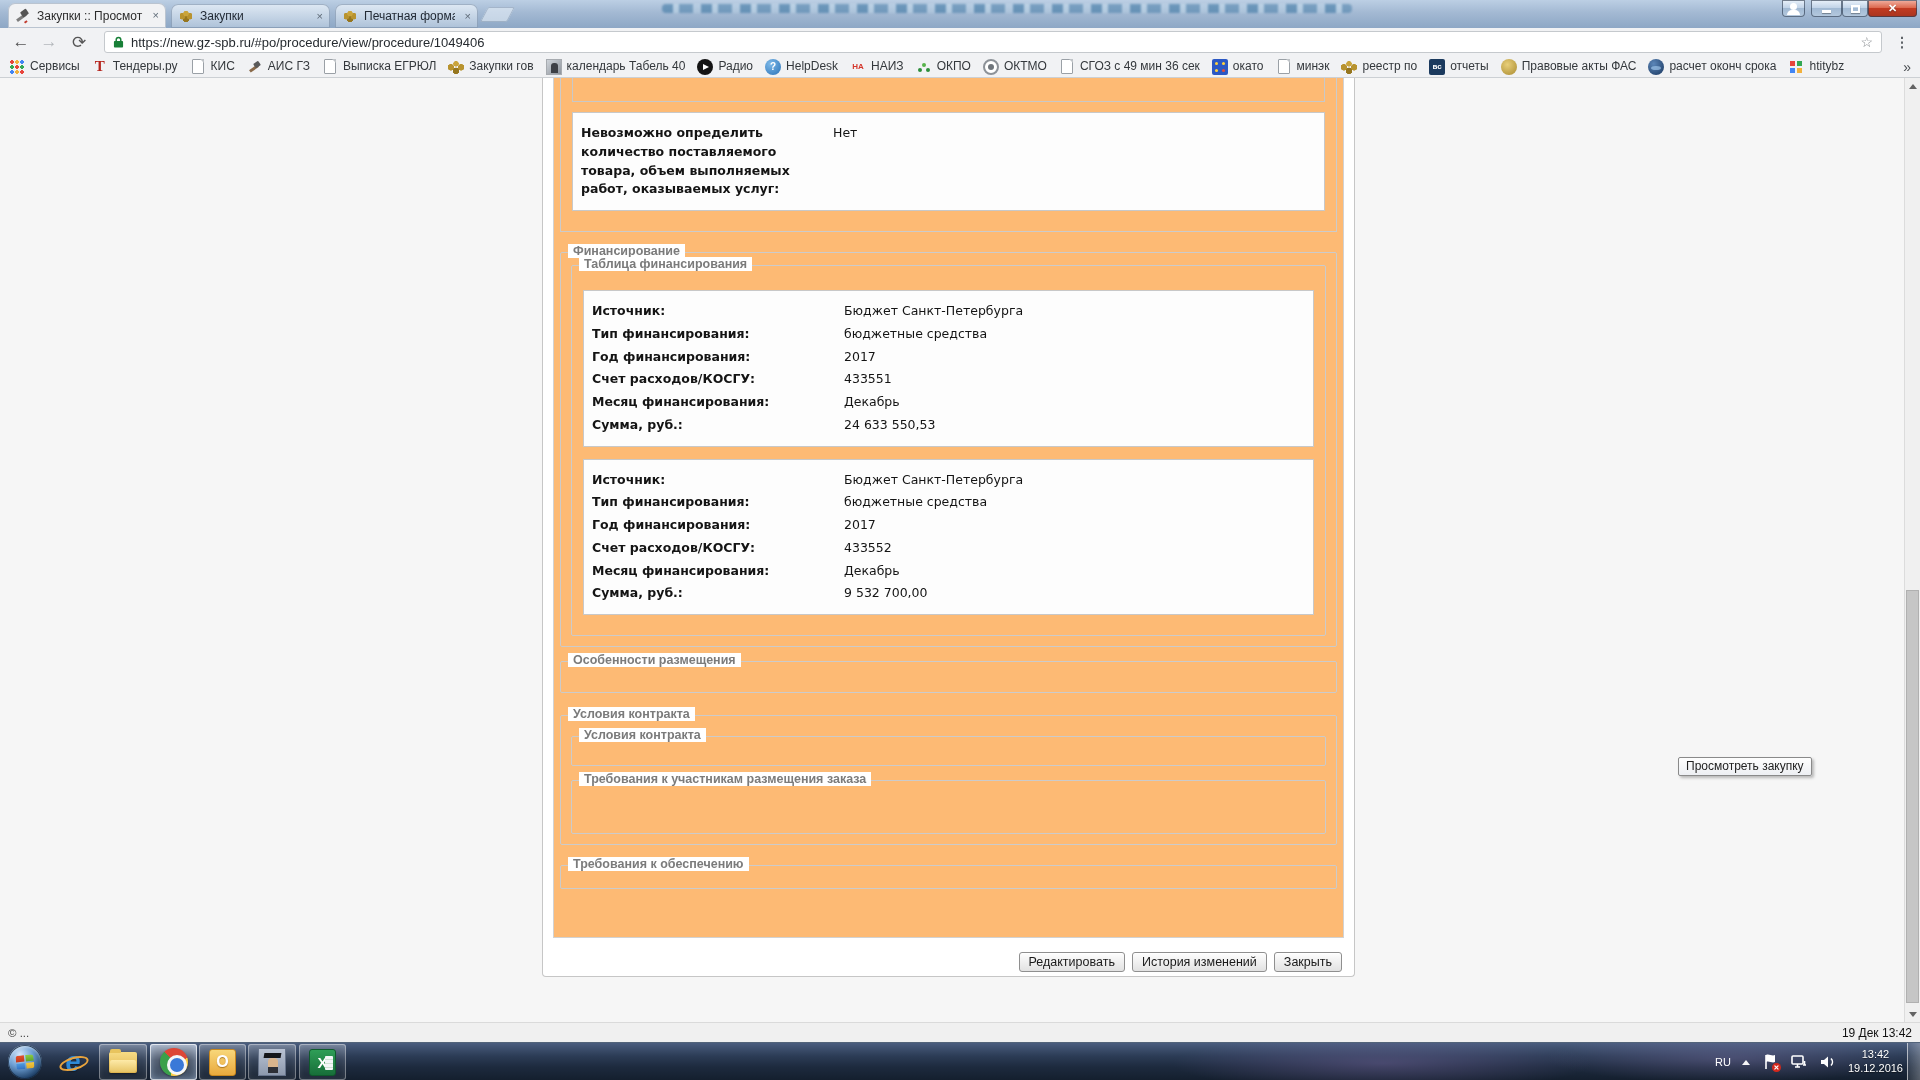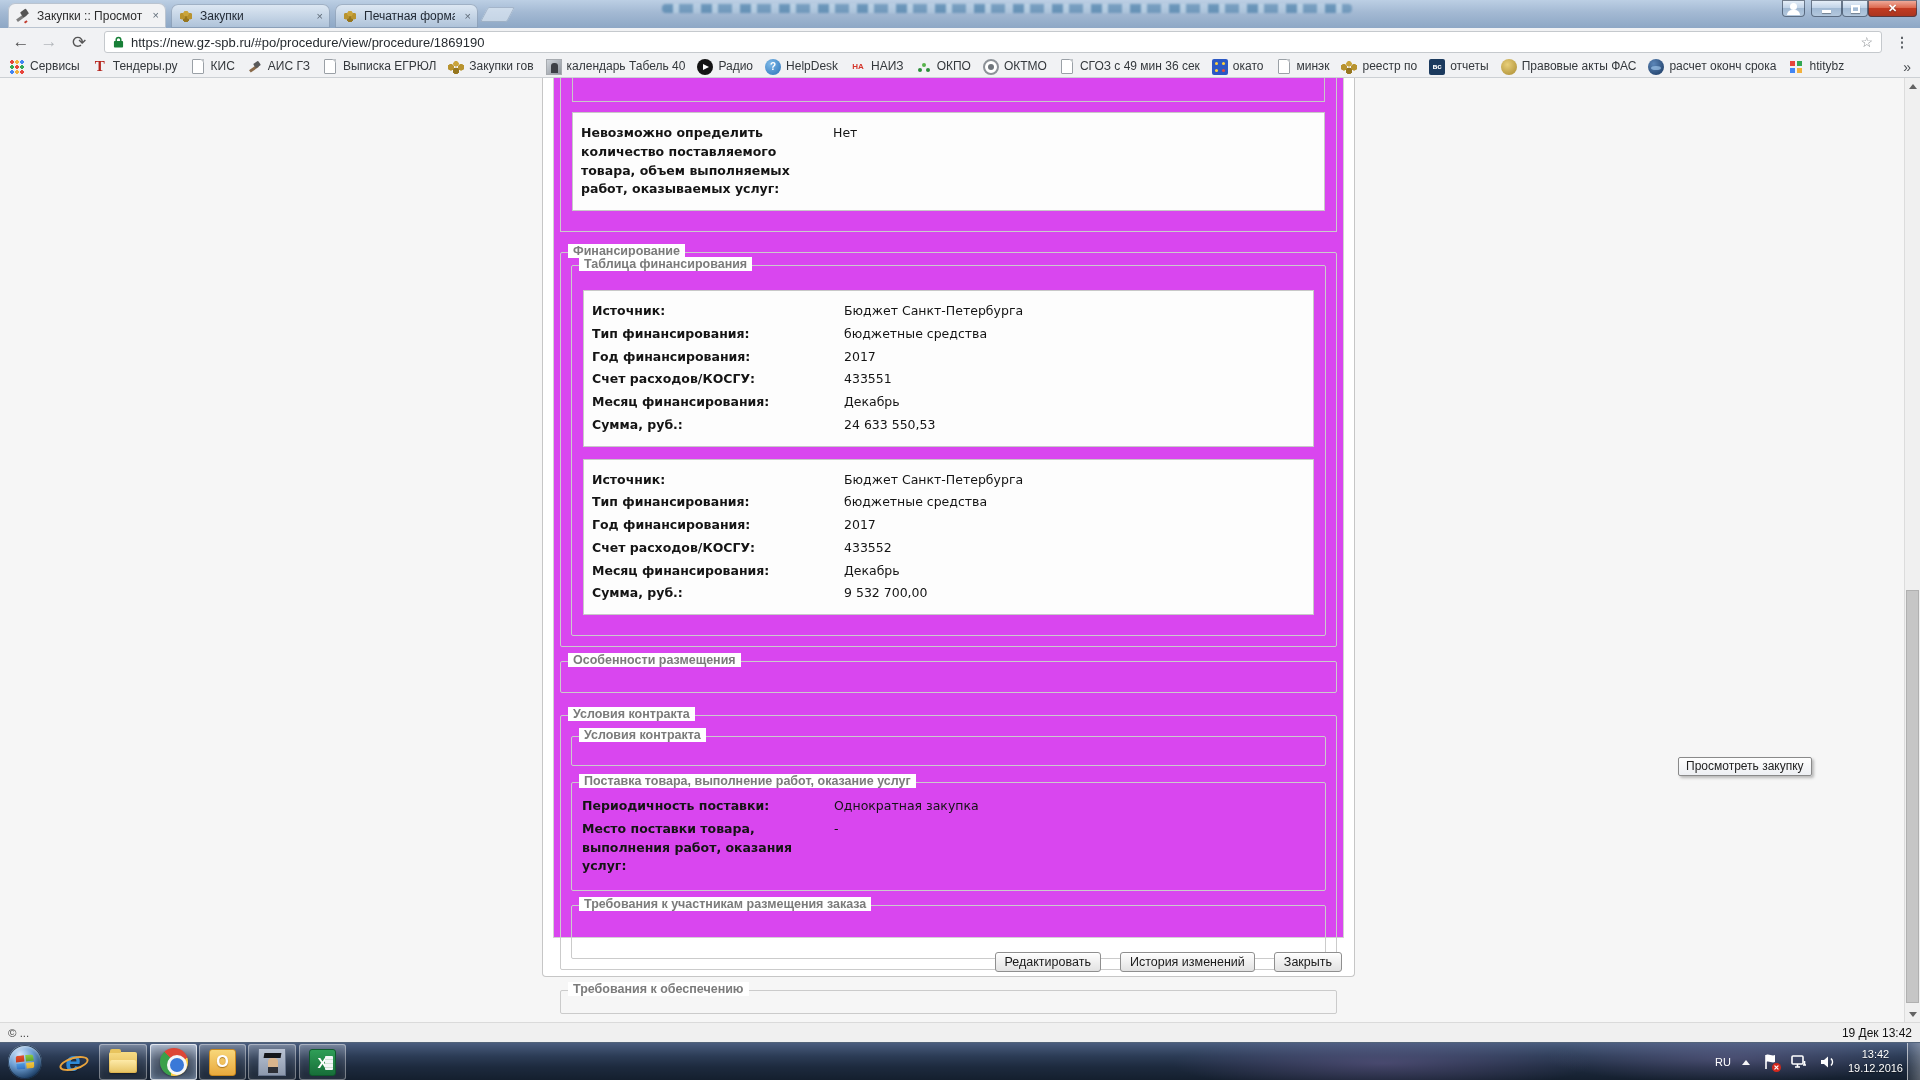--- a/index.html
+++ b/index.html
@@ -95,32 +95,32 @@
   .ic-fas{background:radial-gradient(circle at 40% 35%,#e8cf7a,#a98a2f);border-radius:50%}
   .ic-globe{background:radial-gradient(circle at 35% 30%,#5b86b8,#17355e);border-radius:50%}
   .ic-globe::after{content:"";left:3px;top:7px;right:auto;bottom:auto;width:10px;height:4px;background:rgba(180,220,255,.55);border-radius:50%}
   .ic-ms::after{content:"";left:2px;top:2px;right:auto;bottom:auto;width:5px;height:5px;background:#e8453c;
     box-shadow:7px 0 0 #34a853,0 7px 0 #4285f4,7px 7px 0 #f3b13b}
 
   
   .viewport{position:absolute;left:0;top:78px;width:1920px;height:944px;background:#f6f6f6;overflow:hidden}
   .panel{position:absolute;left:542px;top:0;width:813px;height:899px;background:#fff;
     border:1px solid #c6c6c6;border-top:none;border-radius:0 0 4px 4px}
-  .wrapper{position:absolute;left:10px;top:0;width:791px;height:860px;background:#d946ef;
+  .wrapper{position:absolute;left:10px;top:0;width:791px;height:860px;background:#fdba74;
     border:1px solid #d2d2d2;border-top:none;padding:0 6px}
   .fs{position:relative;border:1px solid #cbcbcb;border-radius:2px;padding:6px 10px 10px}
   .fs-cut{border-top:none;border-radius:0;padding-top:0}
   .leg{position:absolute;top:-9px;left:7px;background:#fff;padding:0 5px;color:#7b7b7b;font-weight:bold;font-size:12.5px;white-space:nowrap}
   .box-stub{height:24px;border:1px solid #c8c8c8;border-top:none;margin:0 1px}
   .databox{border:1px solid #c8c8c8;background:#fdfdfd;padding:9px 8px;margin:10px 1px}
   .row{display:flex;align-items:flex-start;padding:2px 0;font-size:12.5px;color:#141414;font-family:"DejaVu Sans",sans-serif}
   .row .lbl{width:252px;flex:none;font-weight:bold;line-height:1.5}
   .row .val{line-height:1.5}
   .fs-empty-pad{height:10px}
-  .btnrow{position:absolute;left:10px;top:874px;width:791px;display:flex;justify-content:flex-end;gap:19px;padding-right:2px}
+  .btnrow{position:absolute;left:10px;top:874px;width:791px;display:flex;justify-content:flex-end;gap:7px;padding-right:2px}
   .btn{font-size:12.5px;color:#1a1a1a;padding:2px 9px;border:1px solid #8f8f8f;border-radius:3px;
     background:linear-gradient(180deg,#fefefe,#e2e2e2);box-shadow:inset 0 1px 0 #fff}
   .tooltip{position:absolute;left:1678px;top:757px;padding:1px 7px 2px;font-size:12px;color:#222;
     background:linear-gradient(180deg,#fefefe,#edeff3);border:1px solid #8a8a8a;border-radius:2px;
     box-shadow:2px 2px 3px rgba(0,0,0,.25);z-index:5}
 
   
   .scrollbar{position:absolute;left:1904px;top:0;width:16px;height:944px;background:#f0f0f0;border-left:1px solid #dcdcdc}
   .sb-btn{position:absolute;left:0;width:15px;height:16px;display:flex;align-items:center;justify-content:center}
   .tri-up{width:0;height:0;border-left:4px solid transparent;border-right:4px solid transparent;border-bottom:5px solid #636363}
@@ -228,21 +228,21 @@
 
   <div class="toolbar">
     <span class="navbtn" style="left:8px;width:26px">←</span>
     <span class="navbtn dim" style="left:36px;width:26px">→</span>
     <span class="navbtn" style="left:66px;width:26px">⟳</span>
     <div class="addressbar">
       <svg width="11" height="14" viewBox="0 0 12 14">
         <rect x="1" y="6" width="10" height="7" rx="1" fill="#188038"></rect>
         <path d="M3.5 6V4.5a2.5 2.5 0 0 1 5 0V6" stroke="#188038" stroke-width="1.6" fill="none"></path>
       </svg>
-      <span class="url">https://new.gz-spb.ru/#po/procedure/view/procedure/1869190</span>
+      <span class="url">https://new.gz-spb.ru/#po/procedure/view/procedure/1049406</span>
       <span class="star">☆</span>
     </div>
     <span class="menu-dots">⋮</span>
   </div>
 
   <div class="bookmarks">
     <div class="bm">
         <span class="bi ic-apps"></span>
         <span>Сервисы</span>
       </div>
@@ -401,31 +401,20 @@
         <div class="fs" style="margin-top:14px;padding-bottom:14px">
           <span class="leg">Особенности размещения</span>
           <div class="fs-empty-pad"></div>
         </div>
 
         <div class="fs" style="margin-top:22px">
           <span class="leg">Условия контракта</span>
           <div class="fs" style="margin-top:14px;padding-bottom:12px">
             <span class="leg">Условия контракта</span>
             <div class="fs-empty-pad"></div>
-          </div>
-          <div class="fs" style="margin-top:16px;padding-bottom:12px">
-            <span class="leg">Поставка товара, выполнение работ, оказание услуг</span>
-            <div class="row" style="margin-top:6px">
-              <span class="lbl">Периодичность поставки:</span>
-              <span class="val">Однократная закупка</span>
-            </div>
-            <div class="row">
-              <span class="lbl">Место поставки товара, выполнения работ, оказания услуг:</span>
-              <span class="val">-</span>
-            </div>
           </div>
           <div class="fs" style="margin-top:14px;padding-bottom:46px">
             <span class="leg">Требования к участникам размещения заказа</span>
           </div>
         </div>
 
         <div class="fs" style="margin-top:20px;padding-bottom:16px">
           <span class="leg">Требования к обеспечению</span>
         </div>
       </div>

